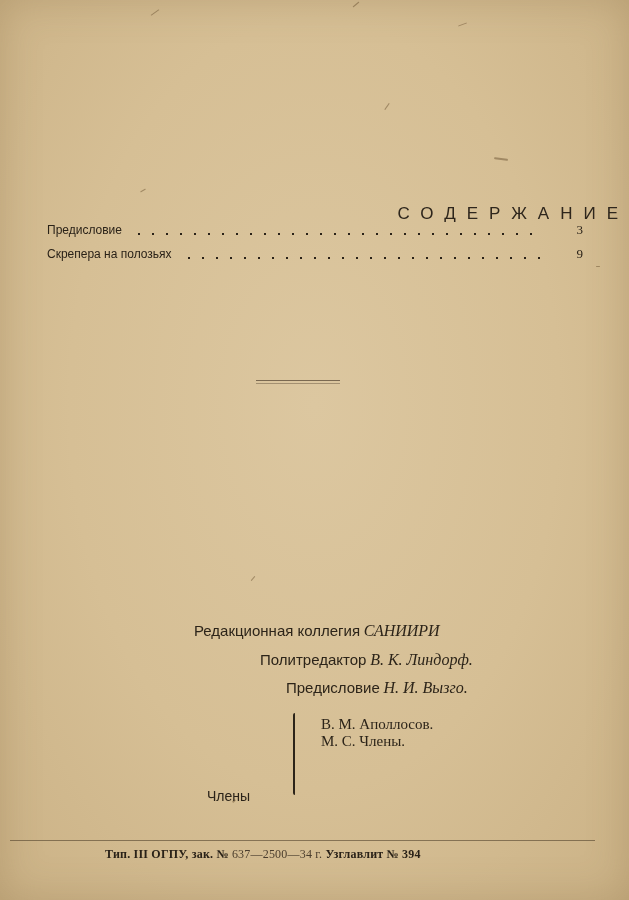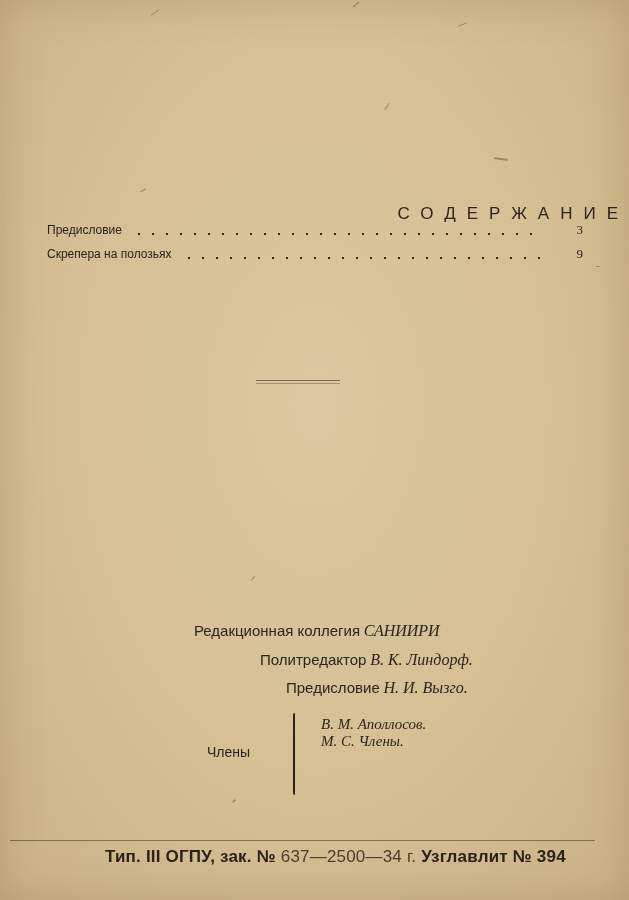--- a/index.html
+++ b/index.html
@@ -95,58 +95,57 @@
     .board .plain {
       font-family: "Liberation Sans", sans-serif;
     }
     .board .italic {
       font-family: "Liberation Serif", serif;
       font-style: italic;
       font-size: 16px;
     }
     .members-label {
       position: absolute;
-      top: 744px;
+      top: 788px;
       left: 207px;
       font-family: "Liberation Sans", sans-serif;
       font-size: 14px;
     }
     .brace {
       position: absolute;
       top: 713px;
       left: 293px;
       width: 3px;
       height: 82px;
       border-left: 2px solid #2c2419;
       border-radius: 2px;
     }
     .members {
       position: absolute;
       top: 716px;
       left: 321px;
       font-family: "Liberation Serif", serif;
-      font-style: italic;
       font-size: 15px;
       line-height: 17px;
       color: #2c2419;
     }
     .bottom-rule {
       position: absolute;
       top: 840px;
       left: 10px;
       width: 585px;
       height: 0;
       border-top: 1px solid rgba(70, 55, 35, 0.55);
     }
     .imprint {
       position: absolute;
       top: 847px;
       left: 105px;
-      font-family: Liberation Sans, sans-serif;
-      font-size: 17px;
+      font-family: Liberation Serif, serif;
+      font-size: 12px;
       font-weight: bold;
       color: #2a2218;
       letter-spacing: 0.2px;
       white-space: nowrap;
     }
     .imprint .light {
       font-weight: normal;
       color: #4a3d2d;
     }
   </style>

